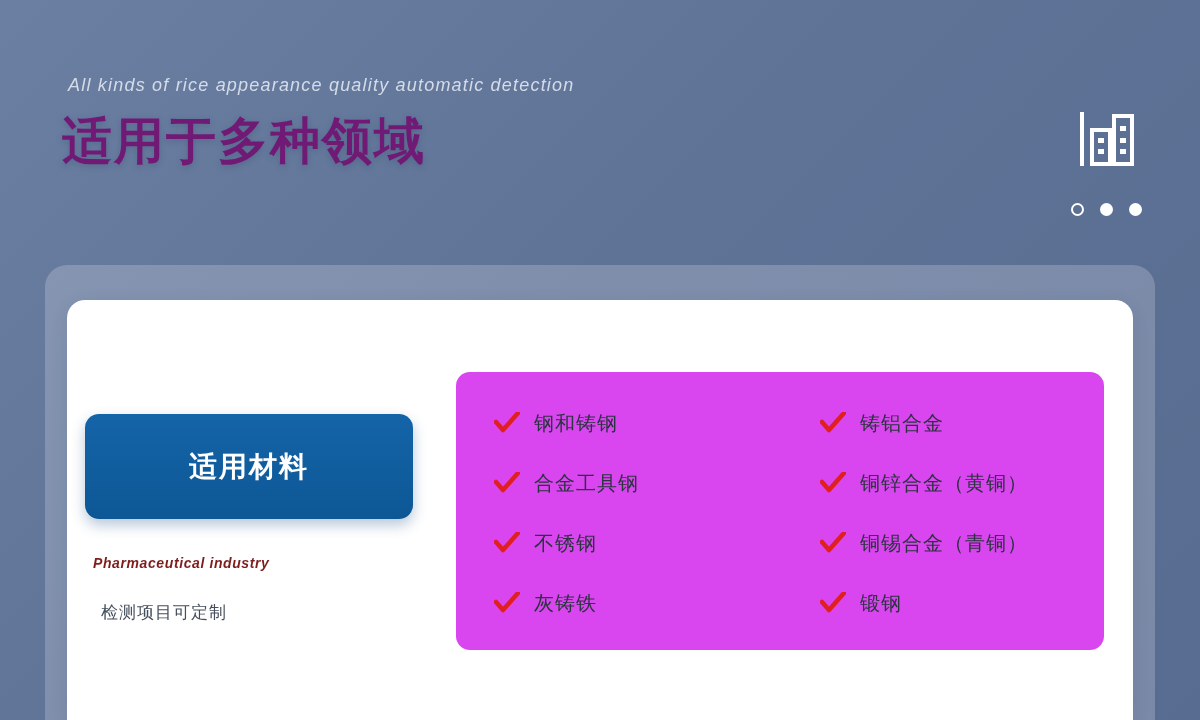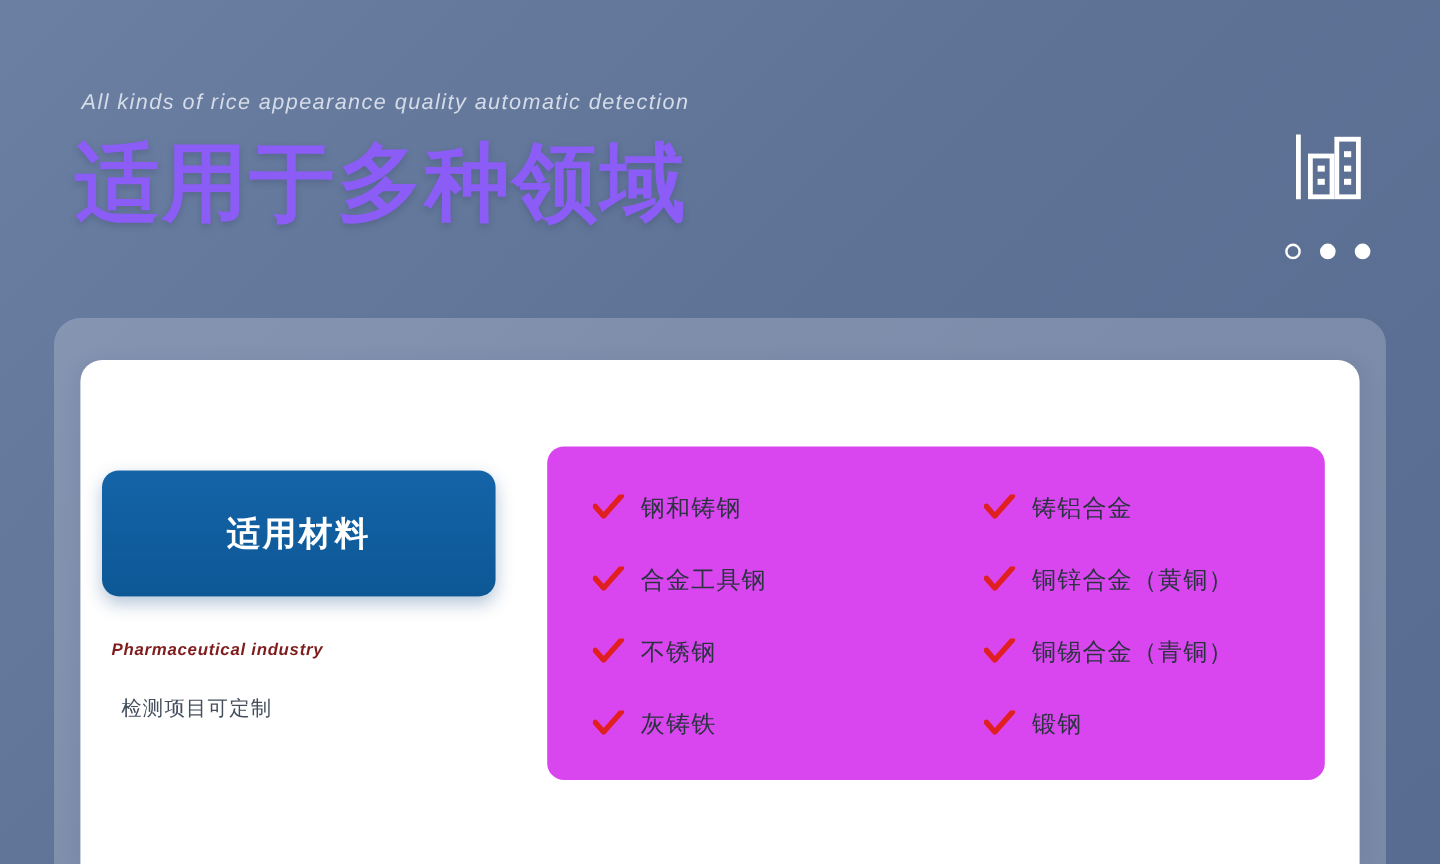--- a/index.html
+++ b/index.html
@@ -30,23 +30,23 @@
     font-style: italic;
     letter-spacing: 1.2px;
     color: #d5dce8;
     font-family: "Liberation Sans", sans-serif;
     white-space: nowrap;
   }
   .main-title {
     position: absolute;
     left: 62px;
     top: 113px;
-    font-size: 71px;
+    font-size: 50px;
     font-weight: bold;
-    color: #8b5cf6;
+    color: #701a75;
     letter-spacing: 2px;
     line-height: 1.15;
     white-space: nowrap;
     text-shadow: 0 2px 6px rgba(40,55,85,0.25);
   }
 
   
   .building-icon {
     position: absolute;
     right: 62px;
@@ -115,20 +115,21 @@
     align-items: center;
     justify-content: center;
     color: #ffffff;
     font-size: 28px;
     font-weight: bold;
     letter-spacing: 2px;
     border: none;
     cursor: pointer;
     padding: 0;
     font-family: "Liberation Sans", sans-serif;
+    margin-top: 22px;
   }
   .sub-en {
     margin-top: 36px;
     margin-left: 8px;
     font-size: 14px;
     font-weight: bold;
     font-style: italic;
     color: #7f1d1d;
     letter-spacing: 0.6px;
   }

